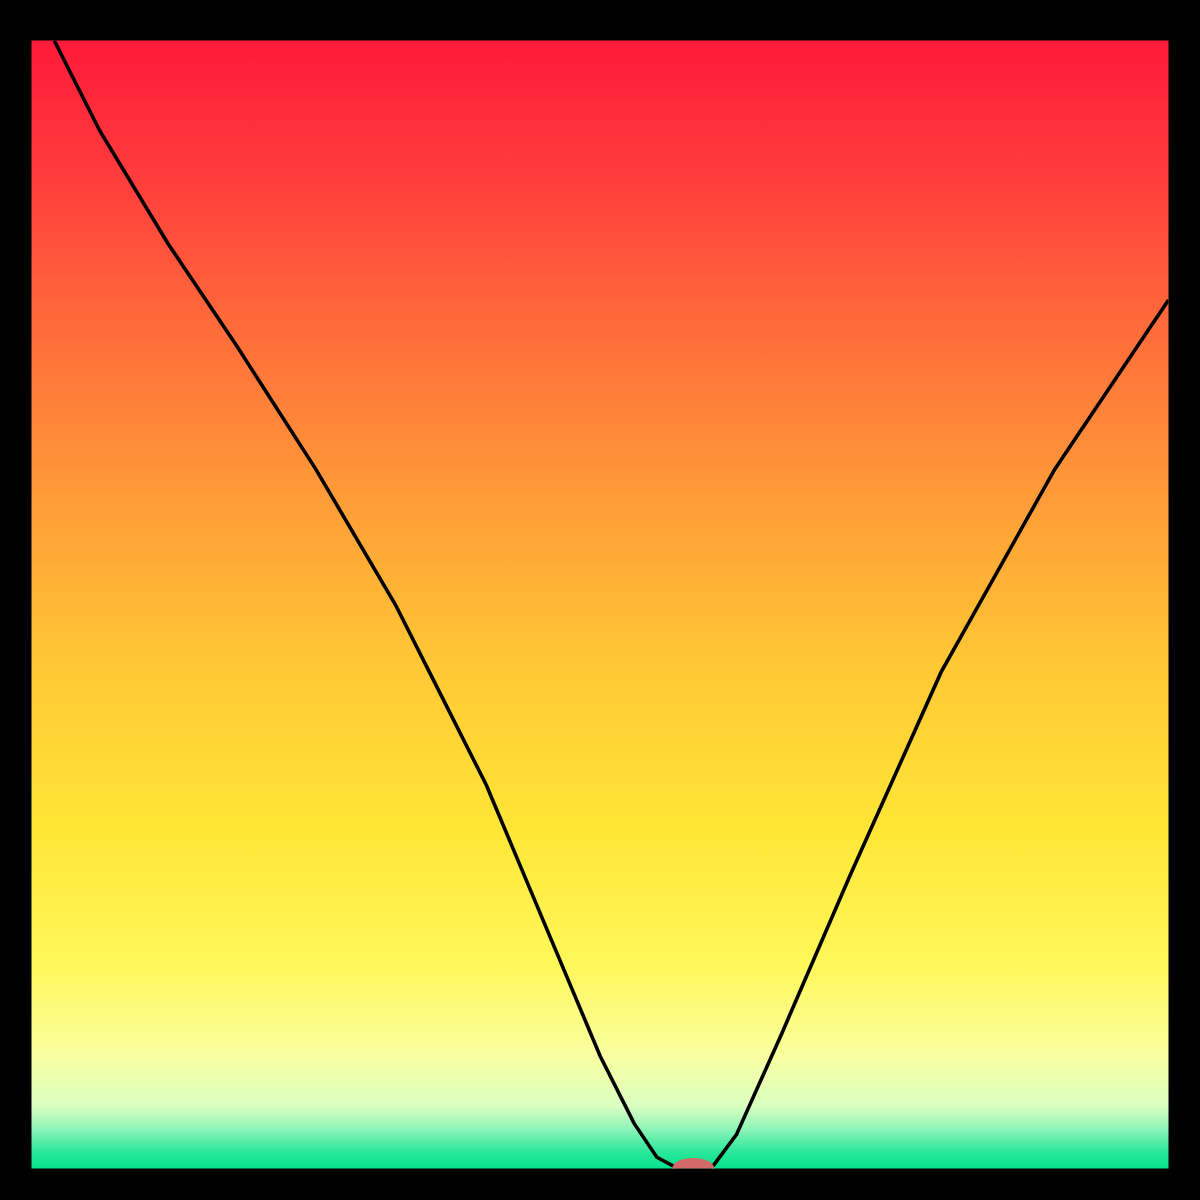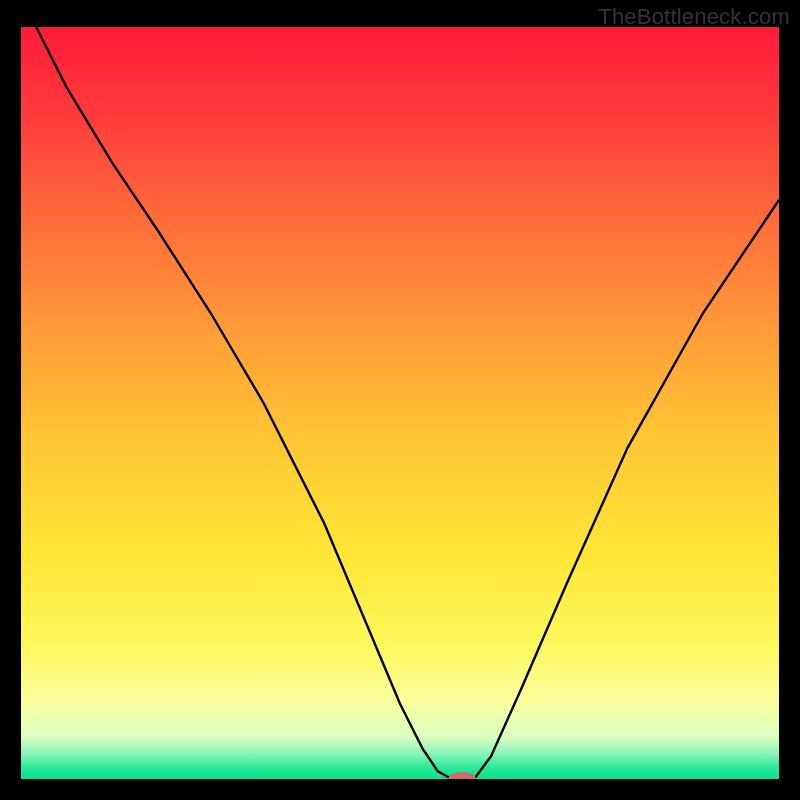--- a/index.html
+++ b/index.html
@@ -30,21 +30,20 @@
   svg {
     position: absolute;
     top: 0;
     left: 0;
   }
 </style>
 </head>
 <body>
 
 <div class="frame">
-  <div class="watermark">TheBottleneck.com</div>
 
   <svg id="chart-svg" width="800" height="800" viewBox="0 0 800 800">
     <defs>
       <linearGradient id="bg-grad" x1="0" y1="0" x2="0" y2="1">
           <stop offset="0%" stop-color="#ff1a3a"></stop>
           <stop offset="12%" stop-color="#ff3c3c"></stop>
           <stop offset="25%" stop-color="#ff6a3a"></stop>
           <stop offset="40%" stop-color="#ff9a38"></stop>
           <stop offset="55.00000000000001%" stop-color="#ffc734"></stop>
           <stop offset="70%" stop-color="#ffe636"></stop>

